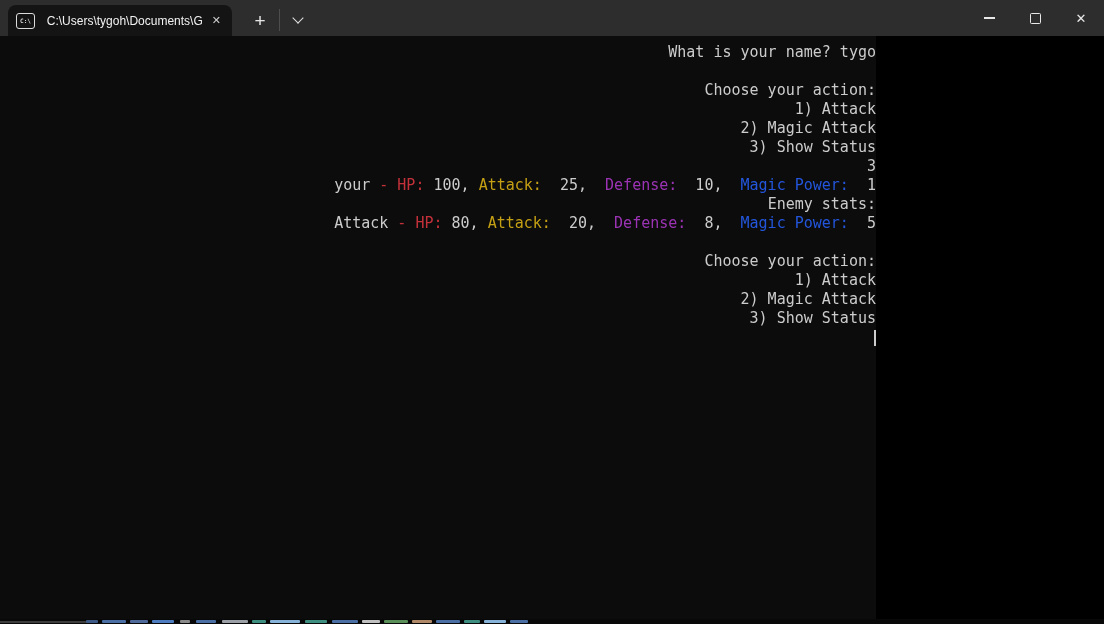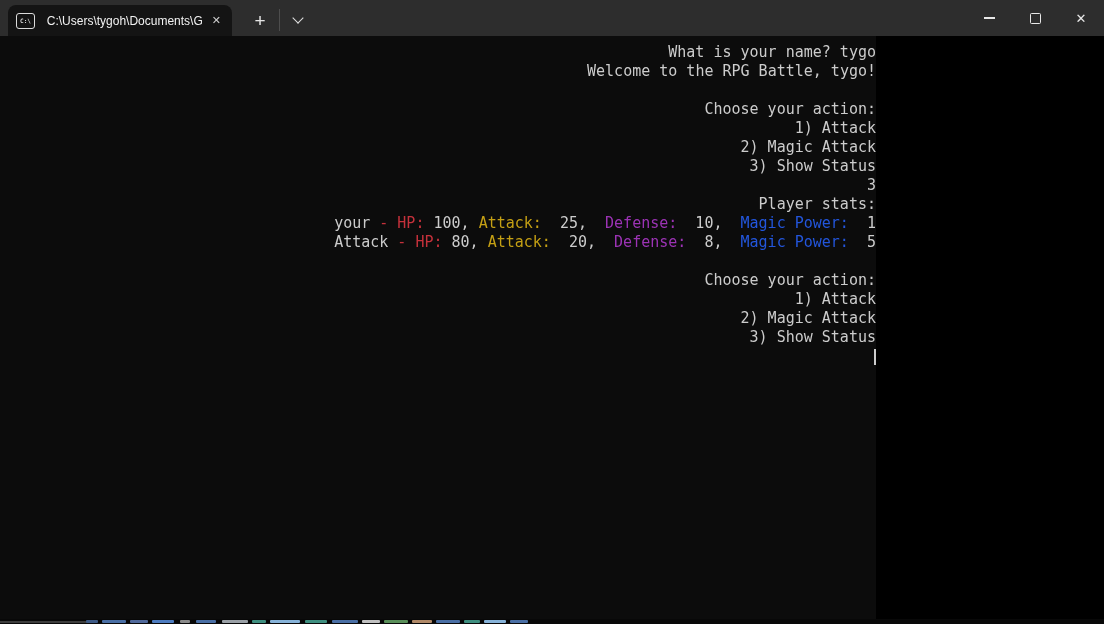--- a/index.html
+++ b/index.html
@@ -69,29 +69,28 @@
         <span class="max-glyph"></span>
       </div>
       <div class="win-btn">
         <span class="close-glyph">✕</span>
       </div>
     </div>
   </div>
 
   <div class="screen" id="term">
       <div class="tline"><span>What is your name? tygo</span></div>
-      <div class="tline"><span>Welcome to the RPG Battle, tygo!</span></div>
       <div class="tline"></div>
       <div class="tline"><span>Choose your action:</span></div>
       <div class="tline"><span>1) Attack</span></div>
       <div class="tline"><span>2) Magic Attack</span></div>
       <div class="tline"><span>3) Show Status</span></div>
       <div class="tline"><span>3</span></div>
-      <div class="tline"><span>Player stats:</span></div>
       <div class="tline"><span>your </span><span style="color: rgb(197, 49, 59);">- HP:</span><span> 100, </span><span style="color: rgb(197, 160, 20);">Attack:</span><span>  25,  </span><span style="color: rgb(156, 51, 181);">Defense:</span><span>  10,  </span><span style="color: rgb(35, 86, 220);">Magic Power:</span><span>  1</span></div>
+      <div class="tline"><span>Enemy stats:</span></div>
       <div class="tline"><span>Attack </span><span style="color: rgb(197, 49, 59);">- HP:</span><span> 80, </span><span style="color: rgb(197, 160, 20);">Attack:</span><span>  20,  </span><span style="color: rgb(156, 51, 181);">Defense:</span><span>  8,  </span><span style="color: rgb(35, 86, 220);">Magic Power:</span><span>  5</span></div>
       <div class="tline"></div>
       <div class="tline"><span>Choose your action:</span></div>
       <div class="tline"><span>1) Attack</span></div>
       <div class="tline"><span>2) Magic Attack</span></div>
       <div class="tline"><span>3) Show Status</span></div>
       <div class="tline"><span class="cursor"></span></div>
     </div>
 
   <div class="bottom-peek" id="peek">

